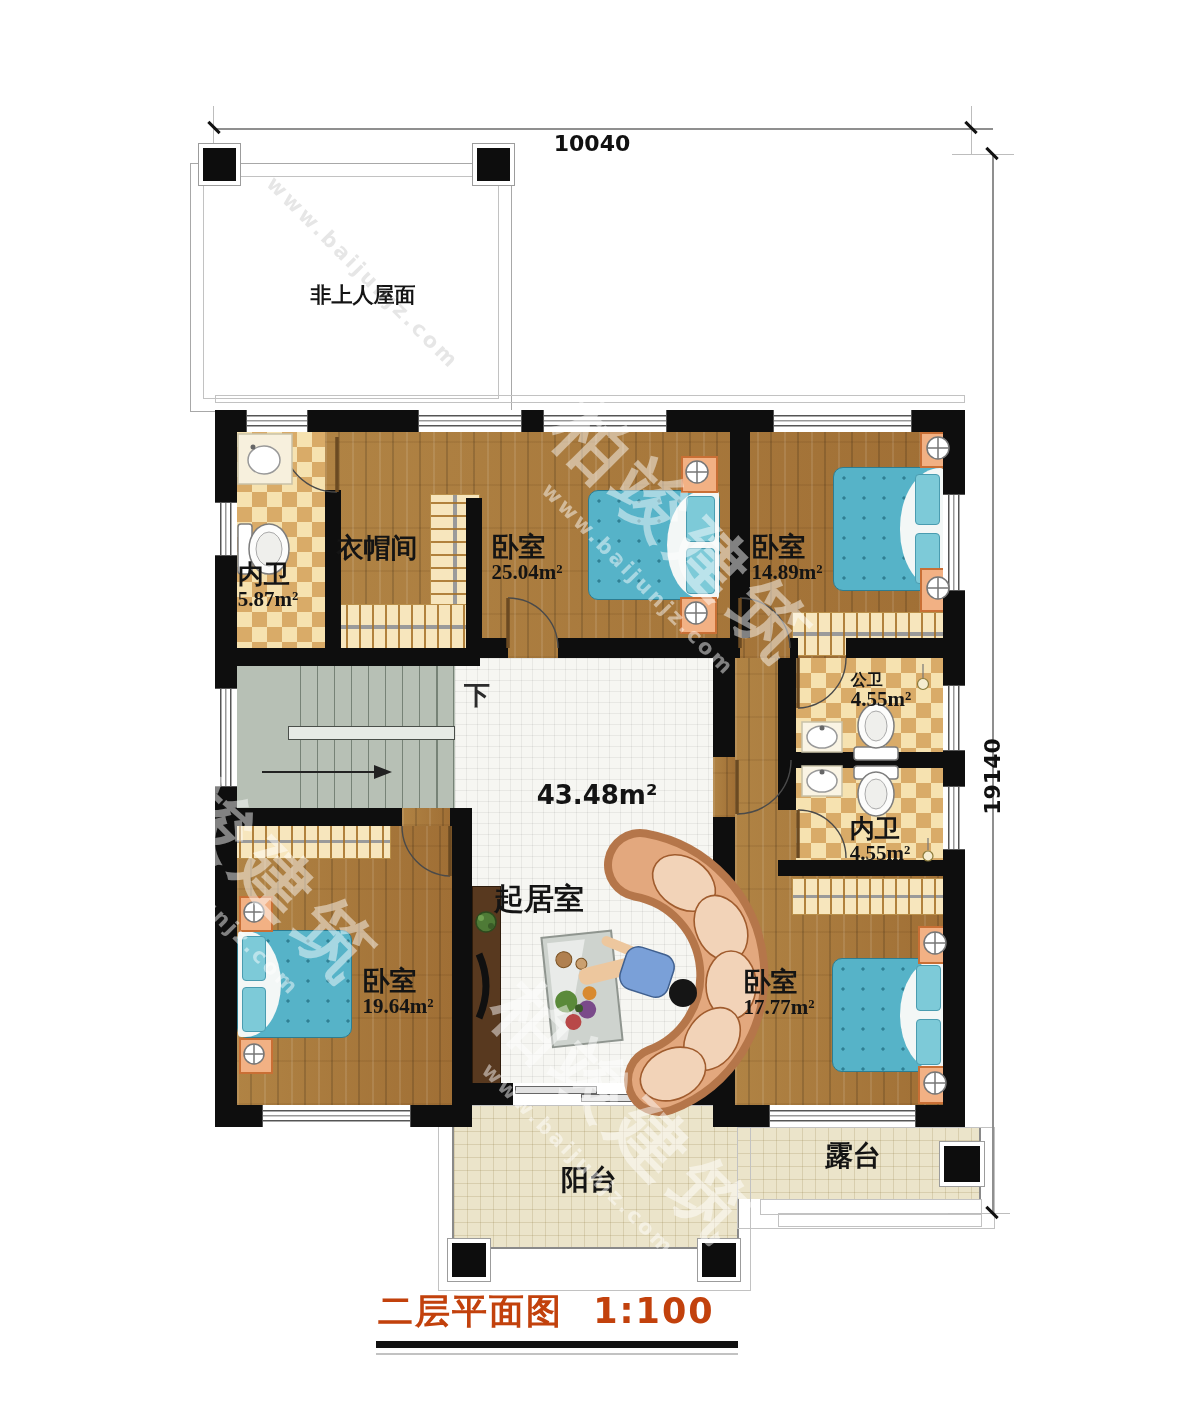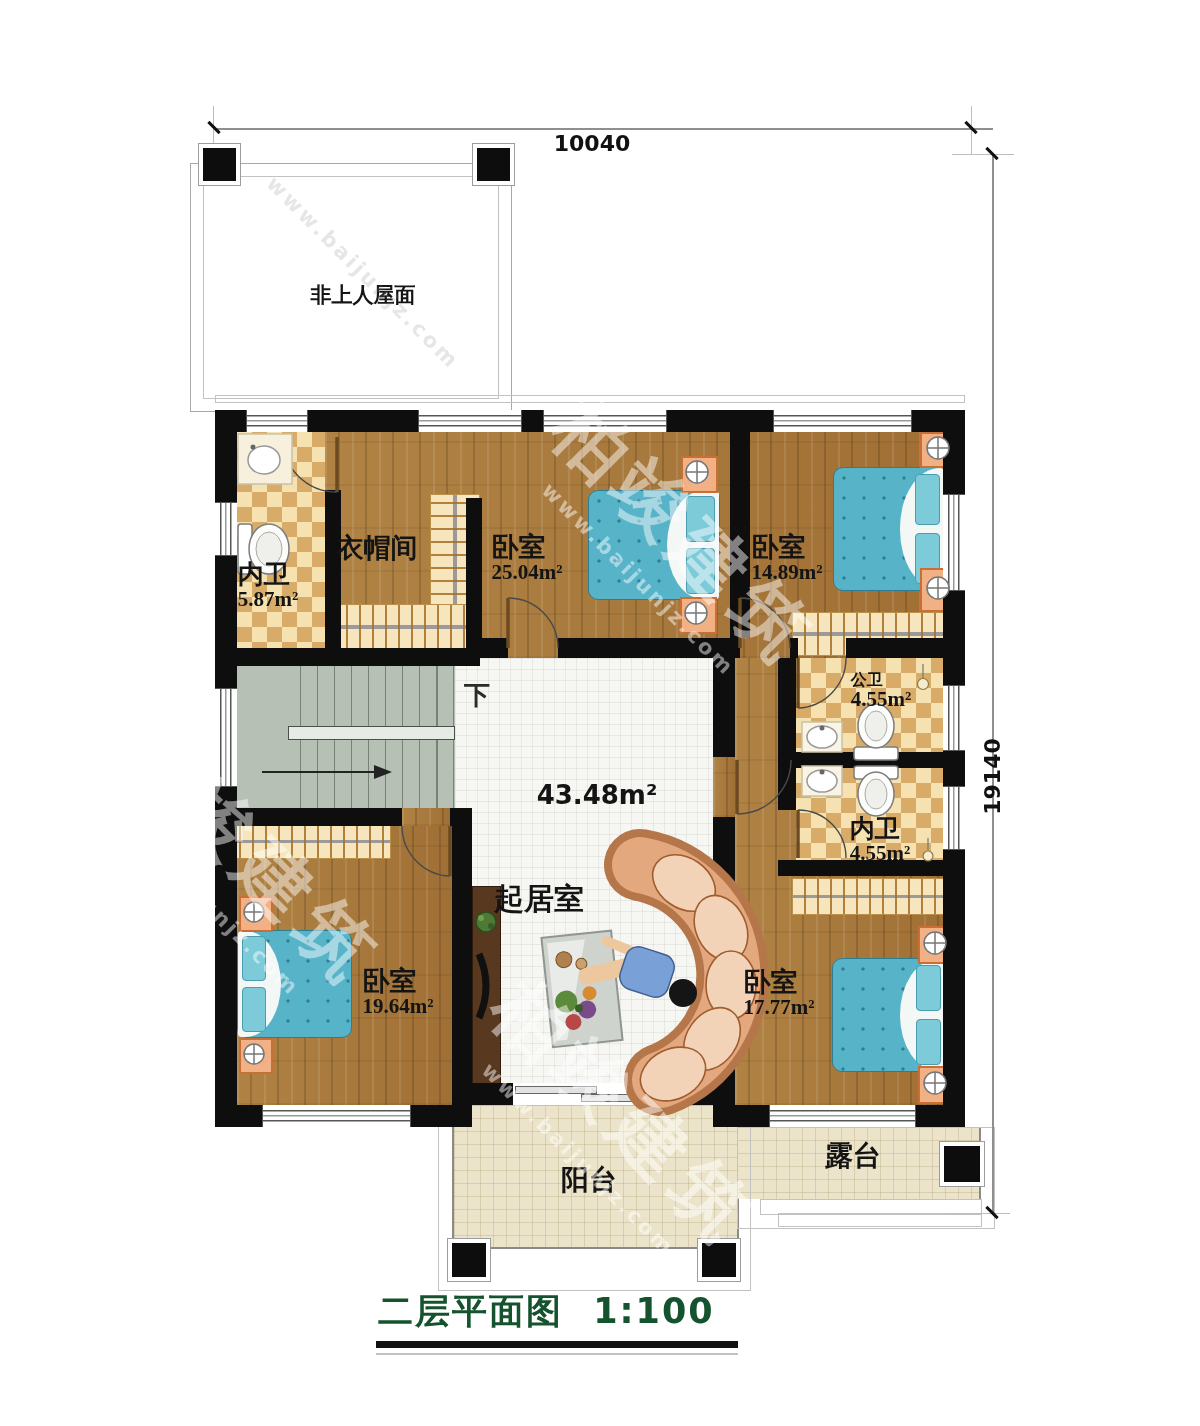--- a/index.html
+++ b/index.html
@@ -58,21 +58,21 @@
   .rlabel { position:absolute; z-index:40; transform:translate(-50%,-50%); text-align:left; color:#141414;
     font-weight:700; line-height:1.08; white-space:nowrap; }
   .rname { display:block; font-size:27px; }
   .rarea { display:block; font-size:21px;font-family:Liberation Serif, serif; }
   .dimtxt { position:absolute; z-index:15; color:#111; font-weight:700; font-size:22px; text-align:center; }
   .dline { position:absolute; z-index:15; background:#8f8f8f; }
   .ext   { position:absolute; z-index:15; background:#bdbdbd; }
   .tick  { position:absolute; z-index:16; width:16px; height:3px; background:#111; transform:rotate(45deg); }
   svg.overlay { position:absolute; left:0; top:0; z-index:30; pointer-events:none; }
   
-  .ftitle { position:absolute; z-index:40; font-size:35px; font-weight:700; color:#14532d; letter-spacing:2px; }
+  .ftitle { position:absolute; z-index:40; font-size:35px; font-weight:700; color:#c2410c; letter-spacing:2px; }
   .frule1 { position:absolute; z-index:40; background:#111; }
   .frule2 { position:absolute; z-index:40; background:#c2c2c2; }
   .fnote  { position:absolute; z-index:40; font-size:21px; color:#111; line-height:36px; font-weight:500; }
   
   .wm { position:absolute; z-index:50; transform:rotate(45deg); transform-origin:left top; text-align:center;
     color:rgba(255,255,255,.48); font-weight:700; pointer-events:none; }
   .wm .b { display:block; font-size:74px; letter-spacing:10px; }
   .wm .u { display:block; font-size:21px; letter-spacing:3px; margin-top:2px; }
   .wm.gray { color:rgba(130,130,130,.20); }
 </style>

